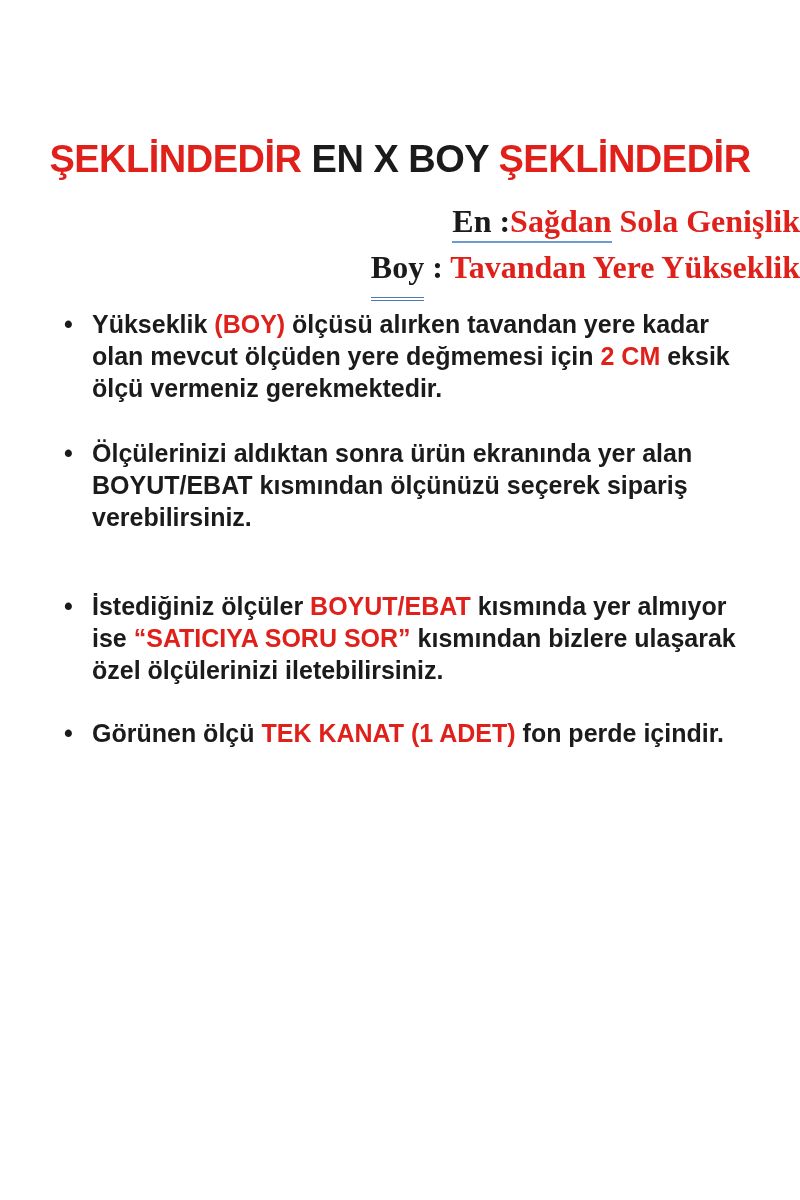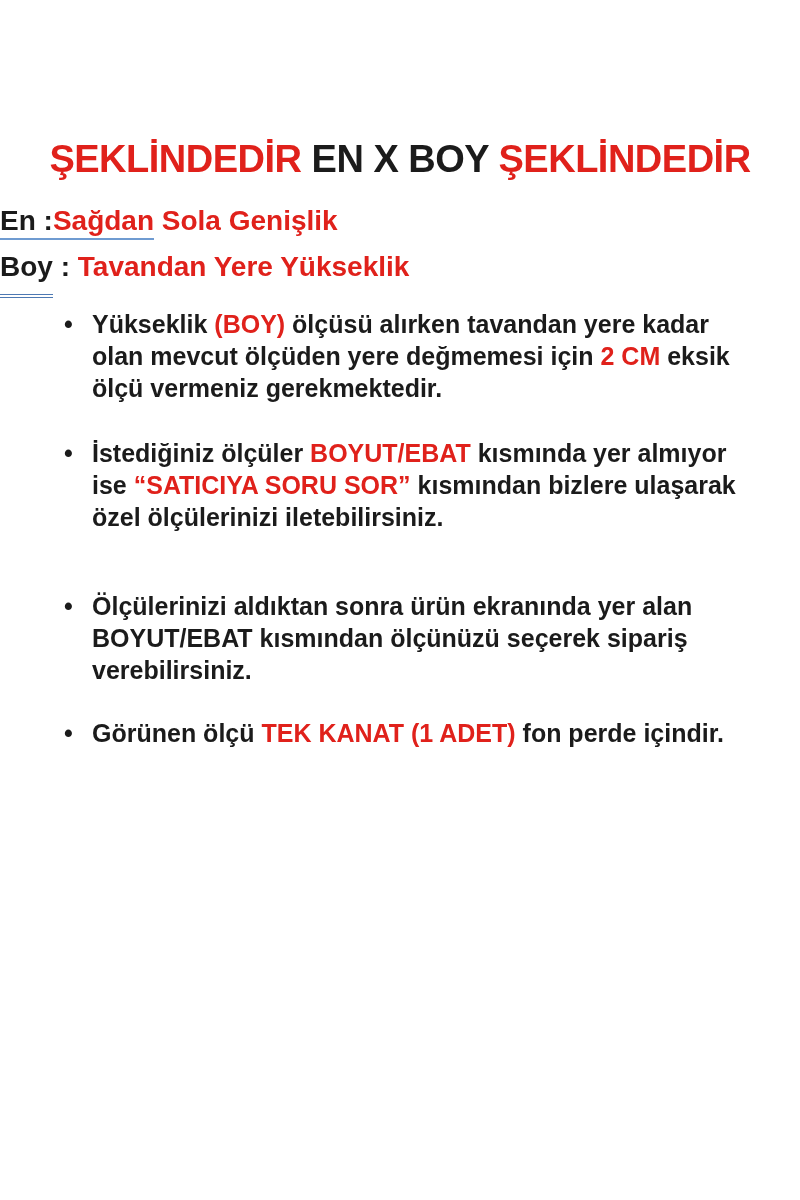--- a/index.html
+++ b/index.html
@@ -17,21 +17,21 @@
   }
   .red{color:var(--red);}
   .blk{color:var(--blk);}
   .title{
     margin:136px 20px 0;
     font-size:38px;line-height:46px;
     text-align:center;letter-spacing:-0.5px;
     font-weight:bold;
   }
   .subtitle{
-    text-align:left;font-size:28px;line-height:34px;
+    text-align:right;font-size:32px;line-height:34px;font-family:Liberation Serif, serif;
   }
   .sub-en{margin-top:22px;}
   .sub-boy{margin-top:12px;}
   .u-single{border-bottom:2px solid var(--ublue);padding-bottom:2px;}
   .u-double{border-bottom:4px double var(--ublue2);padding-bottom:12px;}
   ul.bullets{
     list-style:none;
     margin:24px 28px 0 62px;padding:0;
   }
   ul.bullets li{
@@ -60,22 +60,22 @@
   <h1 class="title"><span class="red">ŞEKLİNDEDİR </span><span class="blk">EN X BOY </span><span class="red">ŞEKLİNDEDİR</span></h1>
 
   <div class="subtitle sub-en"><span class="u-single"><span class="blk">En :</span><span class="red">Sağdan</span></span><span class="red"> Sola Genişlik</span></div>
 
   <div class="subtitle sub-boy"><span class="u-double blk">Boy</span><span class="blk"> :</span><span class="red"> Tavandan Yere Yükseklik</span></div>
 
   <ul class="bullets" id="bullet-list">
       <li><span class="blk">Yükseklik </span><span class="red">(BOY)</span><span class="blk"> ölçüsü alırken tavandan yere kadar
 olan mevcut ölçüden yere değmemesi için </span><span class="red">2 CM</span><span class="blk"> eksik
 ölçü vermeniz gerekmektedir.</span></li>
+      <li><span class="blk">Ölçülerinizi aldıktan sonra ürün ekranında yer alan
+BOYUT/EBAT kısmından ölçünüzü seçerek sipariş
+verebilirsiniz.</span></li>
       <li><span class="blk">İstediğiniz ölçüler </span><span class="red">BOYUT/EBAT</span><span class="blk"> kısmında yer almıyor
 ise </span><span class="red">“SATICIYA SORU SOR”</span><span class="blk"> kısmından bizlere ulaşarak
 özel ölçülerinizi iletebilirsiniz.</span></li>
-      <li><span class="blk">Ölçülerinizi aldıktan sonra ürün ekranında yer alan
-BOYUT/EBAT kısmından ölçünüzü seçerek sipariş
-verebilirsiniz.</span></li>
       <li><span class="blk">Görünen ölçü </span><span class="red">TEK KANAT (1 ADET)</span><span class="blk"> fon perde içindir.</span></li>
     </ul>
 
 </div>
 
 </body></html>

